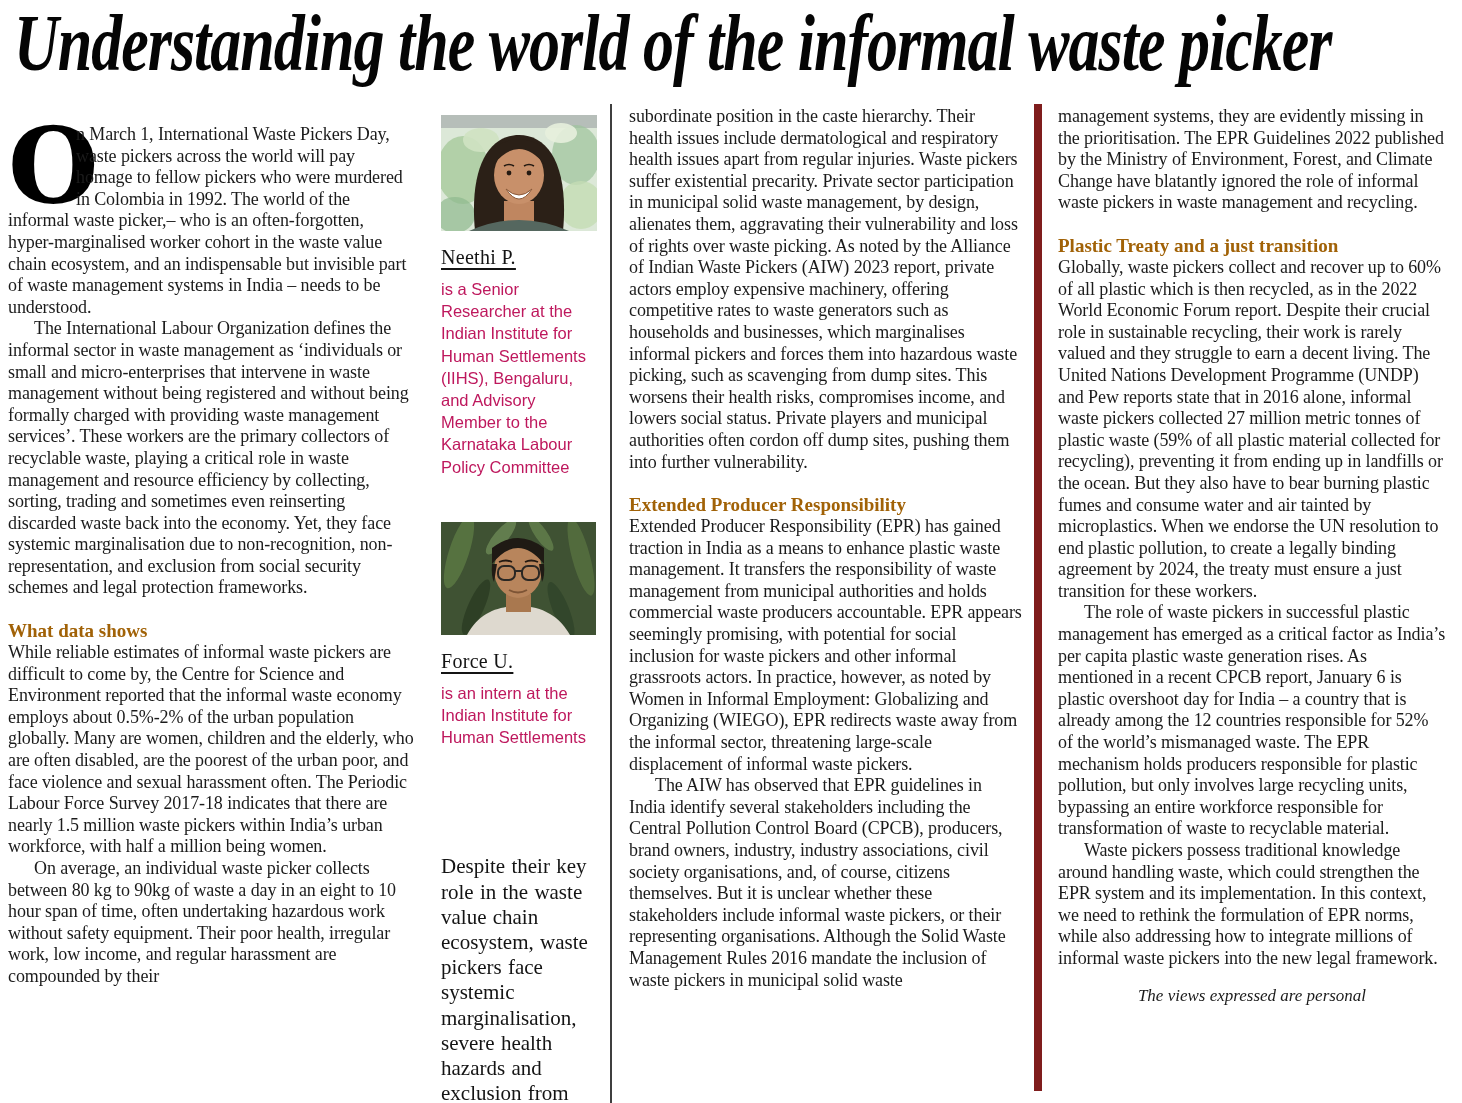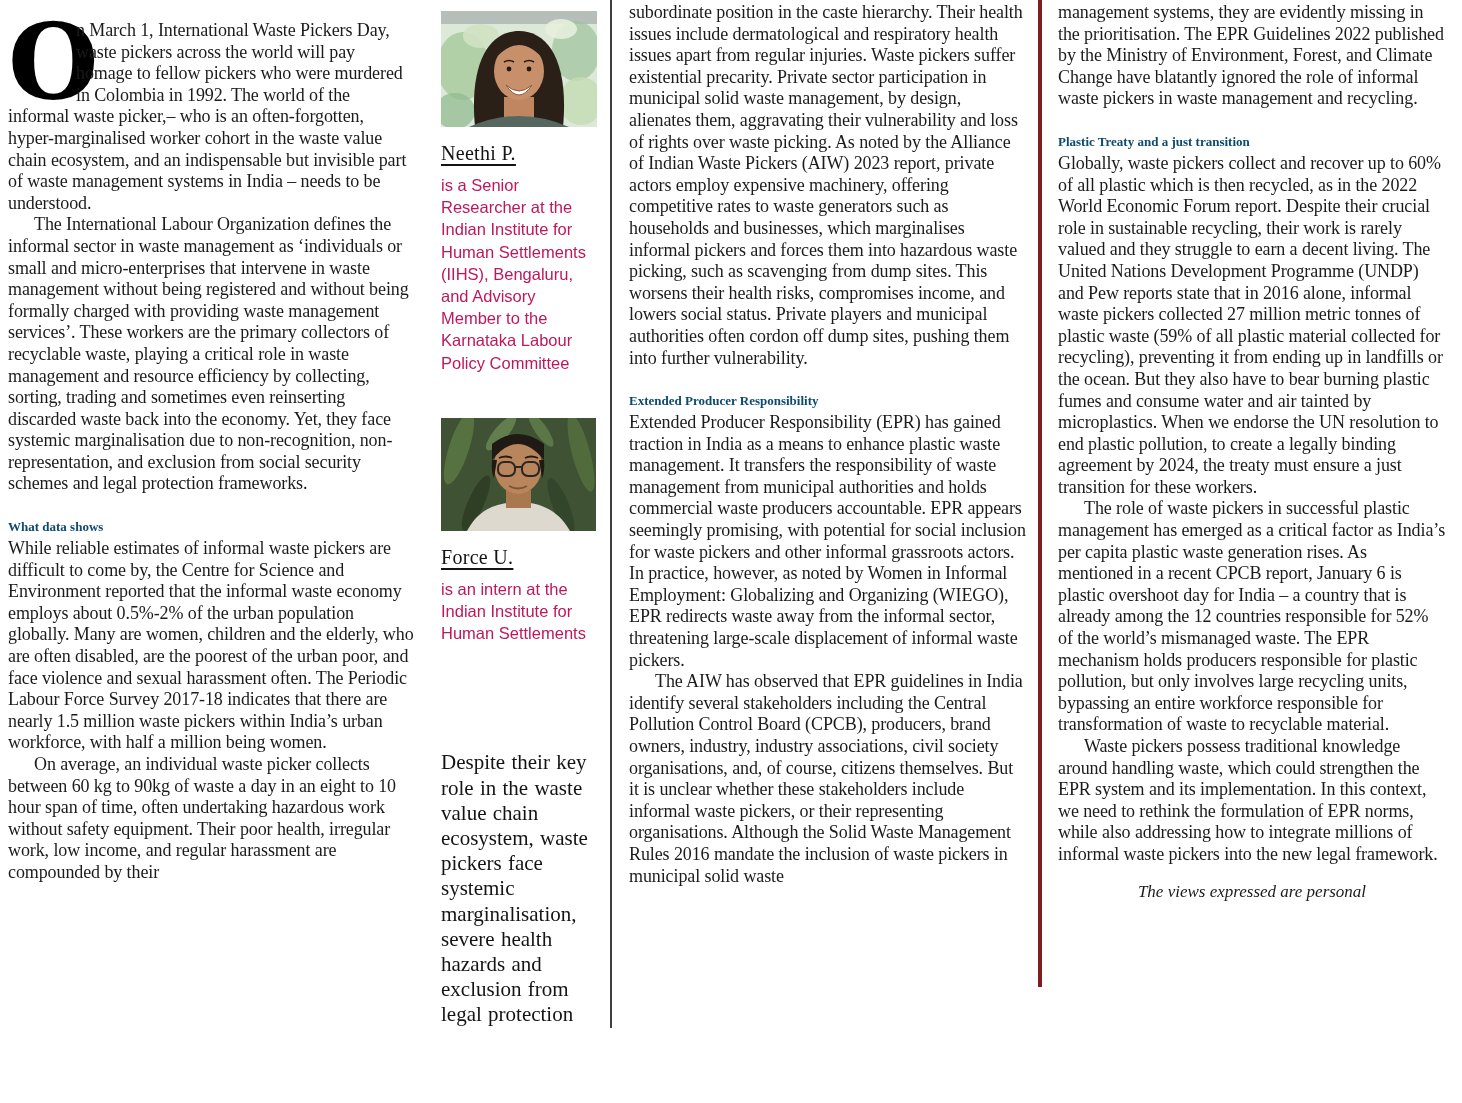--- a/index.html
+++ b/index.html
@@ -27,38 +27,38 @@
   }
   .content {
     display:grid;
     grid-template-columns:424px 180px 430px auto;
     padding:0 8px;
     align-items:start;
   }
   .col { min-height:985px; }
   .col1 { padding:20px 18px 0 0; }
   .col2 { border-right:2px solid #3f3f3f; padding:11px 10px 0 9px; }
-  .col3 { border-right:4px solid #7f1d1d; padding:2px 12px 0 17px; }
+  .col3 { border-right:8px solid #7f1d1d; padding:2px 12px 0 17px; }
   .col4 { padding:2px 8px 0 16px; }
 
   p.body {
     margin:0;
     font-size:18px;
     line-height:21.6px;
     letter-spacing:-0.1px;
     color:#1b1b1b;
     text-align:left;
   }
   p.indent { text-indent:26px; }
   h2.subhead {
     margin:21px 0 0 0;
-    font-size:13px;
+    font-size:19px;
     line-height:22px;
     font-weight:bold;
-    color:#0c4a6e;
+    color:#a16207;
   }
   
   .dropcap {
     float:left;
     font-family:"DejaVu Serif", serif;
     font-weight:900;
     font-size:104px;
     line-height:80px;
     height:82px;
     width:60px;
@@ -100,29 +100,32 @@
     font-style:italic;
     text-align:center;
     color:#1b1b1b;
   }
 </style>
 </head>
 <body>
 
 <div class="page">
 
+  <div class="masthead">
+    <h1 class="headline">Understanding the world of the informal waste picker</h1>
+  </div>
 
   <div class="content">
 
     <div class="col col1">
       <p class="body"><span class="dropcap">O</span><span>n March 1, International Waste Pickers Day, waste pickers across the world will pay homage to fellow pickers who were murdered in Colombia in 1992. The world of the informal waste picker,– who is an often-forgotten, hyper-marginalised worker cohort in the waste value chain ecosystem, and an indispensable but invisible part of waste management systems in India – needs to be understood.</span></p>
       <p class="body indent">The International Labour Organization defines the informal sector in waste management as ‘individuals or small and micro-enterprises that intervene in waste management without being registered and without being formally charged with providing waste management services’. These workers are the primary collectors of recyclable waste, playing a critical role in waste management and resource efficiency by collecting, sorting, trading and sometimes even reinserting discarded waste back into the economy. Yet, they face systemic marginalisation due to non-recognition, non-representation, and exclusion from social security schemes and legal protection frameworks.</p>
       <h2 class="subhead">What data shows</h2>
       <p class="body">While reliable estimates of informal waste pickers are difficult to come by, the Centre for Science and Environment reported that the informal waste economy employs about 0.5%-2% of the urban population globally. Many are women, children and the elderly, who are often disabled, are the poorest of the urban poor, and face violence and sexual harassment often. The Periodic Labour Force Survey 2017-18 indicates that there are nearly 1.5 million waste pickers within India’s urban workforce, with half a million being women.</p>
-      <p class="body indent">On average, an individual waste picker collects between 60 kg to 90kg of waste a day in an eight to 10 hour span of time, often undertaking hazardous work without safety equipment. Their poor health, irregular work, low income, and regular harassment are compounded by their</p>
+      <p class="body indent">On average, an individual waste picker collects between 80 kg to 90kg of waste a day in an eight to 10 hour span of time, often undertaking hazardous work without safety equipment. Their poor health, irregular work, low income, and regular harassment are compounded by their</p>
     </div>
 
     <div class="col col2">
 
       <figure class="photo photo1">
         <svg width="156" height="116" viewBox="0 0 156 116" xmlns="http://www.w3.org/2000/svg">
           <rect width="156" height="116" fill="#dce8d8"></rect>
           <rect width="156" height="13" fill="#b6beb9"></rect>
           <ellipse cx="22" cy="55" rx="26" ry="34" fill="#a8c99c" opacity="0.8"></ellipse>
           <ellipse cx="135" cy="40" rx="24" ry="30" fill="#9cc39b" opacity="0.7"></ellipse>

